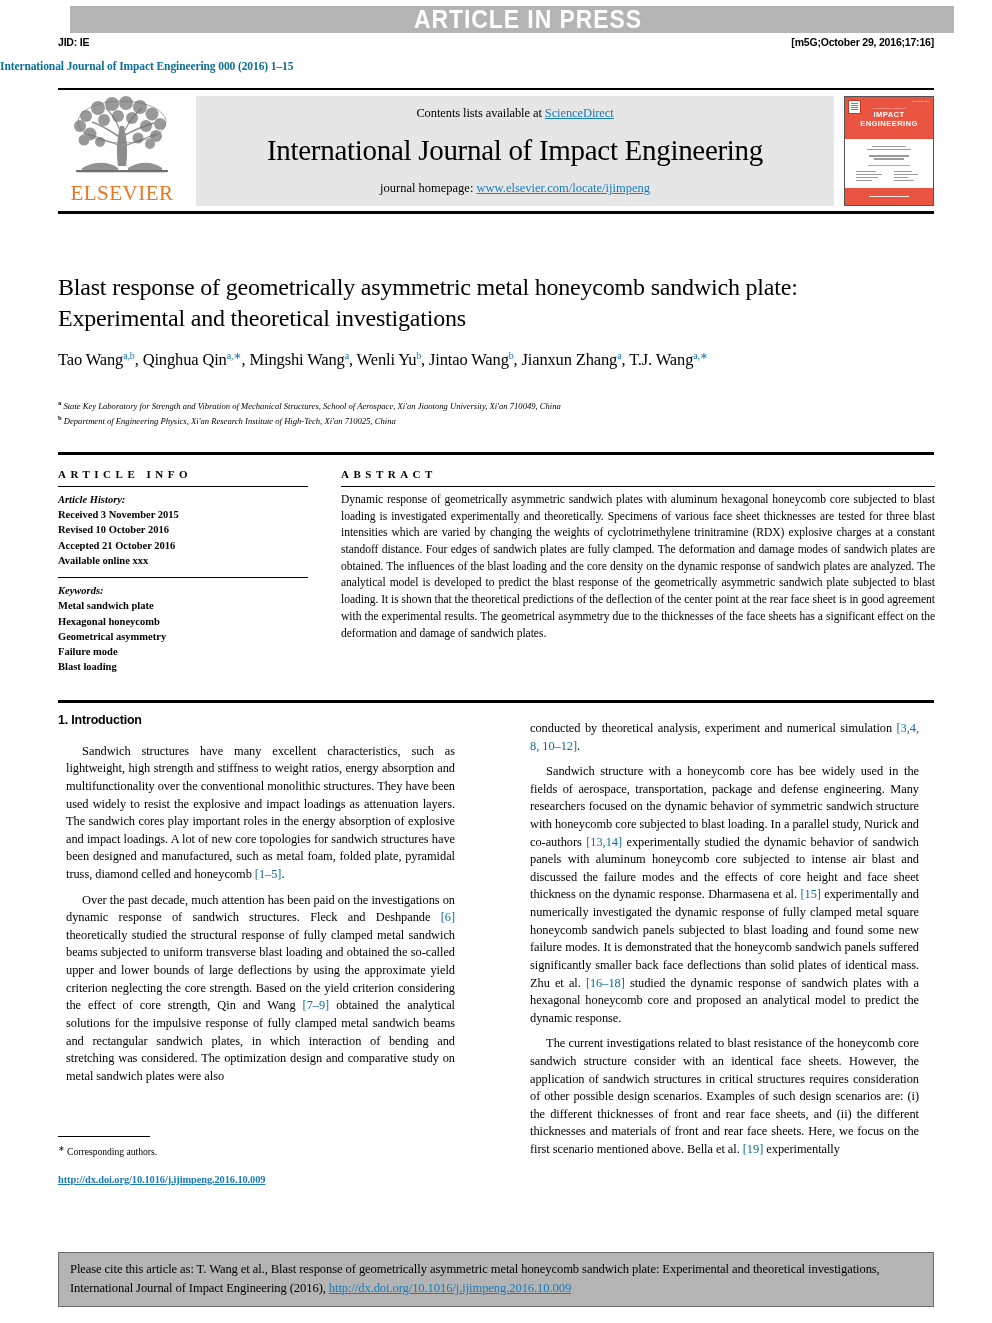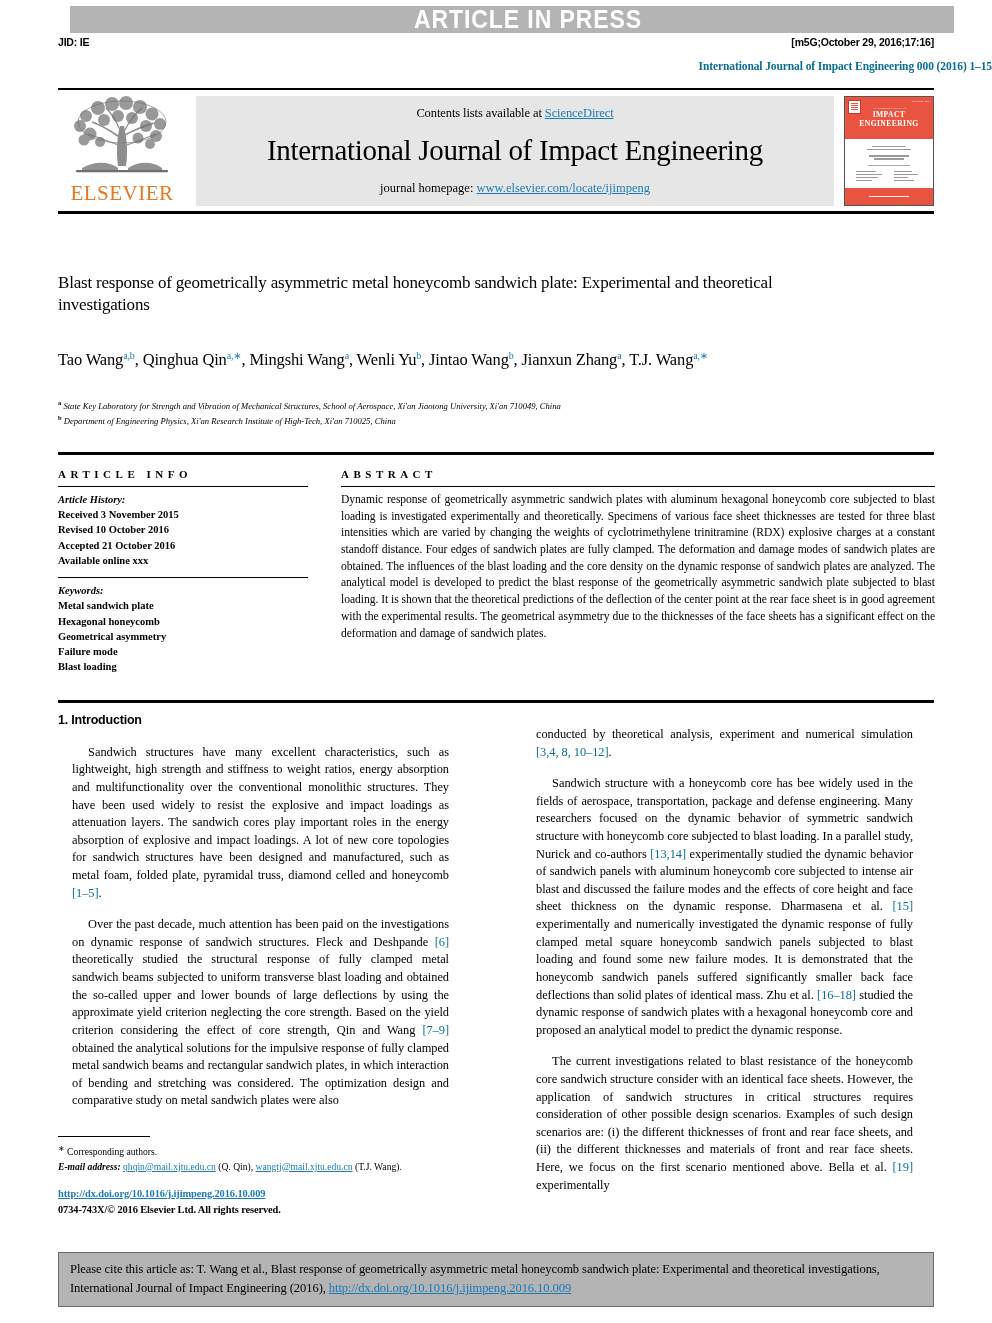--- a/index.html
+++ b/index.html
@@ -50,21 +50,21 @@
     font-size: 10.5px;
     font-weight: bold;
     letter-spacing: -0.2px;
   }
 
   .jref {
     position: absolute;
     top: 60px;
     left: 0;
     width: 992px;
-    text-align: right;
+    text-align: left;
     font-size: 11.5px;
     font-weight: bold;
     color: #0a6e96;
     letter-spacing: -0.1px;
   }
 
   
   .masthead {
     position: absolute;
     left: 58px;
@@ -159,21 +159,21 @@
     margin-bottom: 1px;
     opacity: 0.95;
   }
   .cover-issn {
     position: absolute;
     right: 3px; top: 3px;
     font-size: 2.6px;
     color: #ffffff;
   }
   .cover-name {
-    font-family: Liberation Serif, serif;
+    font-family: Liberation Sans, sans-serif;
     font-weight: bold;
     font-size: 7.6px;
     line-height: 1.15;
     letter-spacing: 0.4px;
     text-align: center;
   }
   .cover-mid {
     flex: 1 1 auto;
     background: #ffffff;
     display: flex;
@@ -200,21 +200,21 @@
     justify-content: center;
   }
   .cover-bot-line { background:#fff; height:1.6px; width:40px; opacity:.9;}
 
   
   .title {
     position: absolute;
     left: 58px;
     top: 272px;
     width: 800px;
-    font-size: 17px;
+    font-size: 24px;
     line-height: 1.3;
     letter-spacing: -0.2px;
   }
   .authors {
     position: absolute;
     left: 58px;
     top: 348px;
     width: 830px;
     font-size: 16.5px;
     line-height: 1.45;
@@ -299,21 +299,21 @@
   }
   .col-left { left: 58px; }
   .col-right { left: 522px; }
   .sec-title {
     font-family: "Liberation Sans", sans-serif;
     font-size: 12.5px;
     font-weight: bold;
     margin: 0 0 13px 0;
     letter-spacing: -0.2px;
   }
-  .col p { margin: 14px; text-indent: 1.3em; }
+  .col p { margin: 8px; text-indent: 1.3em; }
   .ref { color: #0a6e96; }
 
   
   .footnote {
     position: absolute;
     left: 58px;
     top: 1136px;
     width: 405px;
     font-size: 9.6px;
     line-height: 1.5;
@@ -507,28 +507,20 @@
   <p>Sandwich structure with a honeycomb core has bee widely used in the fields of aerospace, transportation, package and defense engineering. Many researchers focused on the dynamic behavior of symmetric sandwich structure with honeycomb core subjected to blast loading. In a parallel study, Nurick and co-authors <span class="ref">[13,14]</span> experimentally studied the dynamic behavior of sandwich panels with aluminum honeycomb core subjected to intense air blast and discussed the failure modes and the effects of core height and face sheet thickness on the dynamic response. Dharmasena et al. <span class="ref">[15]</span> experimentally and numerically investigated the dynamic response of fully clamped metal square honeycomb sandwich panels subjected to blast loading and found some new failure modes. It is demonstrated that the honeycomb sandwich panels suffered significantly smaller back face deflections than solid plates of identical mass. Zhu et al. <span class="ref">[16–18]</span> studied the dynamic response of sandwich plates with a hexagonal honeycomb core and proposed an analytical model to predict the dynamic response.</p>
   <p>The current investigations related to blast resistance of the honeycomb core sandwich structure consider with an identical face sheets. However, the application of sandwich structures in critical structures requires consideration of other possible design scenarios. Examples of such design scenarios are: (i) the different thicknesses of front and rear face sheets, and (ii) the different thicknesses and materials of front and rear face sheets. Here, we focus on the first scenario mentioned above. Bella et al. <span class="ref">[19]</span> experimentally</p>
 </div>
 
 <div class="footnote">
   <div class="fn-rule"></div>
   <div>
     <span style="font-size:8px;vertical-align:super;">∗</span>
     <span>Corresponding authors.</span>
   </div>
-  <div style="padding-left:10px;text-indent:-10px">
-    <span class="fn-ital">E-mail address:</span>
-    <a class="mail" href="#">qhqin@mail.xjtu.edu.cn</a>
-    <span>(Q. Qin),</span>
-    <a class="mail" href="#">wangtj@mail.xjtu.edu.cn</a>
-    <span>(T.J. Wang).</span>
-  </div>
   <div class="doi-line">
     <a class="mail" href="#">http://dx.doi.org/10.1016/j.ijimpeng.2016.10.009</a>
   </div>
-  <div class="issn-line">0734-743X/© 2016 Elsevier Ltd. All rights reserved.</div>
 </div>
 
 <div class="cite-box">
   <span>Please cite this article as: T. Wang et al., Blast response of geometrically asymmetric metal honeycomb sandwich plate: Experimental and theoretical investigations, International Journal of Impact Engineering (2016), </span><a class="cite-link" href="#">http://dx.doi.org/10.1016/j.ijimpeng.2016.10.009</a>
 </div>
 
 </body></html>

